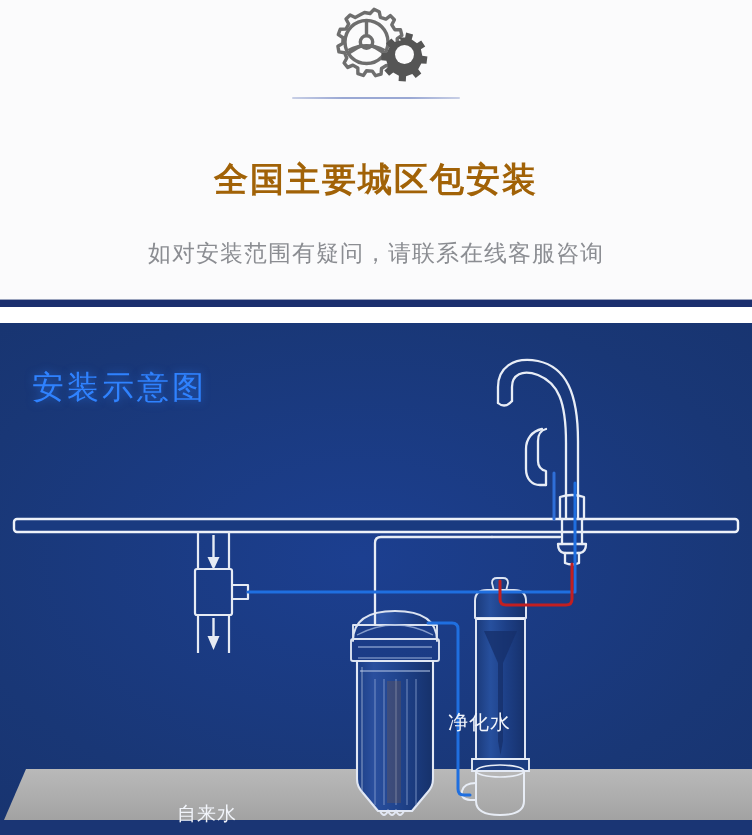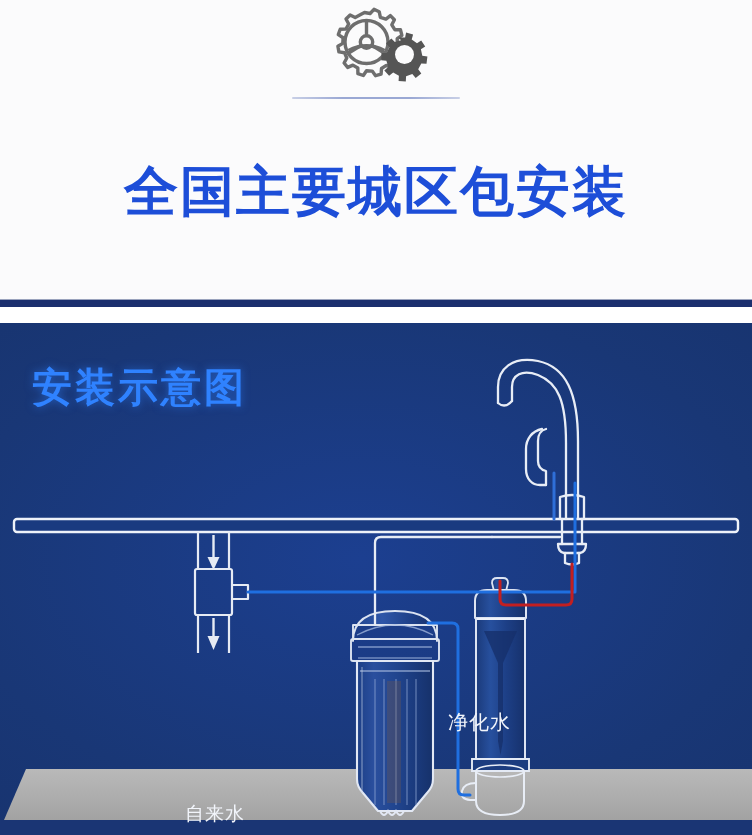--- a/index.html
+++ b/index.html
@@ -43,25 +43,25 @@
     background: linear-gradient(to right, #c8cfe6, #9aa8d4 30%, #9aa8d4 70%, #c8cfe6);
     border-radius: 1px;
   }
 
   .promo-title {
     position: absolute;
     left: 0;
     right: 0;
     top: 126px;
     text-align: center;
-    font-size: 54px;
+    font-size: 34px;
     line-height: 60px;
     letter-spacing: 2px;
     font-weight: 700;
-    color: #1d4ed8;
+    color: #a16207;
     font-family: "DejaVu Sans", "Liberation Sans", sans-serif;
     white-space: nowrap;
   }
 
   .promo-sub {
     position: absolute;
     left: 0;
     right: 0;
     top: 213px;
     text-align: center;
@@ -108,38 +108,38 @@
     position: absolute;
     left: 0;
     top: 0;
     display: block;
   }
 
   .diagram-title {
     position: absolute;
     left: 32px;
     top: 44px;
-    font-size: 40px;
+    font-size: 32px;
     line-height: 40px;
     letter-spacing: 3px;
-    font-weight: 700;
+    font-weight: 400;
     color: #2f82ff;
     text-shadow: 0 0 8px rgba(47,130,255,0.55);
     font-family: "DejaVu Sans", "Liberation Sans", sans-serif;
     white-space: nowrap;
   }
 
   .lbl {
     position: absolute;
     color: #f2f5fb;
     font-family: "DejaVu Sans", "Liberation Sans", sans-serif;
     white-space: nowrap;
   }
   .lbl-pure   { left: 448px; top: 386px; font-size: 20px; letter-spacing: 1px; }
-  .lbl-tap    { left: 177px; top: 478px; font-size: 19px; letter-spacing: 1px; margin-left: 8px; }
+  .lbl-tap    { left: 177px; top: 478px; font-size: 19px; letter-spacing: 1px; }
 </style>
 </head>
 <body>
 
 <section class="promo">
 
   <div class="gear-icon-wrap">
     <svg width="112" height="84" viewBox="0 0 112 84">
 
       <g stroke="#6e6e6e" stroke-width="3.4" fill="none" stroke-linejoin="round">
@@ -166,20 +166,21 @@
                  -3.4,-3.9 5.3,-4.9 3.6,3.7 6.1,-1.9 z"></path>
       </g>
       <circle cx="84.5" cy="50.5" r="9.5" fill="#fbfbfc"></circle>
     </svg>
   </div>
 
   <div class="divider"></div>
 
   <h1 class="promo-title">全国主要城区包安装</h1>
 
+  <p class="promo-sub">如对安装范围有疑问，请联系在线客服咨询</p>
 </section>
 
 <div class="nav-bar"></div>
 <div class="white-gap"></div>
 
 <section class="diagram">
 
   <svg width="752" height="512" viewBox="0 0 752 512">
     <defs>
       <linearGradient id="floorGrad" x1="0" y1="0" x2="0" y2="1">

